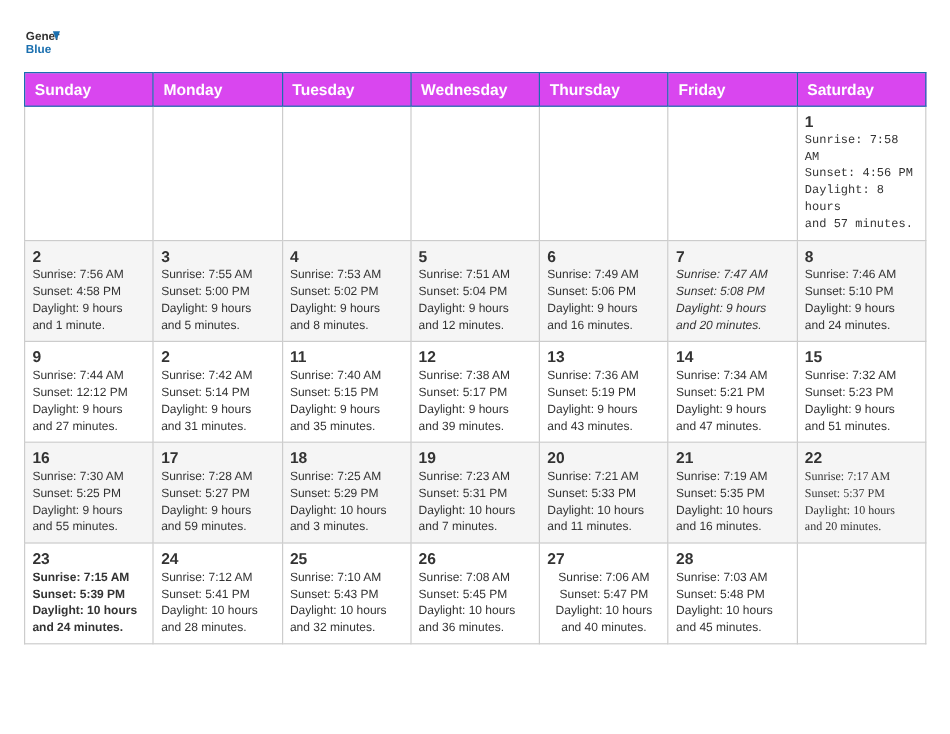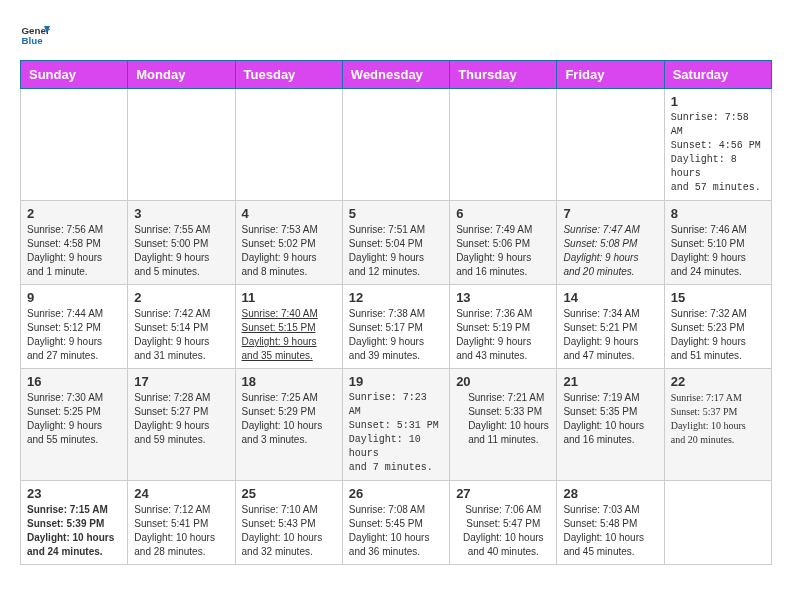--- a/index.html
+++ b/index.html
@@ -184,34 +184,34 @@
           <div class="day-info" style="white-space: pre-line;">Sunrise: 7:46 AM
 Sunset: 5:10 PM
 Daylight: 9 hours
 and 24 minutes.</div>
         </td>
       </tr>
       <tr>
         <td>
           <span class="day-number">9</span>
           <div class="day-info" style="white-space: pre-line;">Sunrise: 7:44 AM
-Sunset: 5:12 PM
+Sunset: 12:12 PM
 Daylight: 9 hours
 and 27 minutes.</div>
         </td>
         <td>
           <span class="day-number">2</span>
           <div class="day-info" style="white-space: pre-line;">Sunrise: 7:42 AM
 Sunset: 5:14 PM
 Daylight: 9 hours
 and 31 minutes.</div>
         </td>
         <td>
           <span class="day-number">11</span>
-          <div class="day-info" style="white-space: pre-line; text-decoration: underline;">Sunrise: 7:40 AM
+          <div class="day-info" style="white-space: pre-line;">Sunrise: 7:40 AM
 Sunset: 5:15 PM
 Daylight: 9 hours
 and 35 minutes.</div>
         </td>
         <td>
           <span class="day-number">12</span>
           <div class="day-info" style="white-space: pre-line;">Sunrise: 7:38 AM
 Sunset: 5:17 PM
 Daylight: 9 hours
 and 39 minutes.</div>
@@ -255,28 +255,28 @@
         </td>
         <td>
           <span class="day-number">18</span>
           <div class="day-info" style="white-space: pre-line;">Sunrise: 7:25 AM
 Sunset: 5:29 PM
 Daylight: 10 hours
 and 3 minutes.</div>
         </td>
         <td>
           <span class="day-number">19</span>
-          <div class="day-info" style="white-space: pre-line; font-family: Liberation Mono, monospace;">Sunrise: 7:23 AM
+          <div class="day-info" style="white-space: pre-line;">Sunrise: 7:23 AM
 Sunset: 5:31 PM
 Daylight: 10 hours
 and 7 minutes.</div>
         </td>
         <td>
           <span class="day-number">20</span>
-          <div class="day-info" style="white-space: pre-line; margin-left: 12px;">Sunrise: 7:21 AM
+          <div class="day-info" style="white-space: pre-line;">Sunrise: 7:21 AM
 Sunset: 5:33 PM
 Daylight: 10 hours
 and 11 minutes.</div>
         </td>
         <td>
           <span class="day-number">21</span>
           <div class="day-info" style="white-space: pre-line;">Sunrise: 7:19 AM
 Sunset: 5:35 PM
 Daylight: 10 hours
 and 16 minutes.</div>

